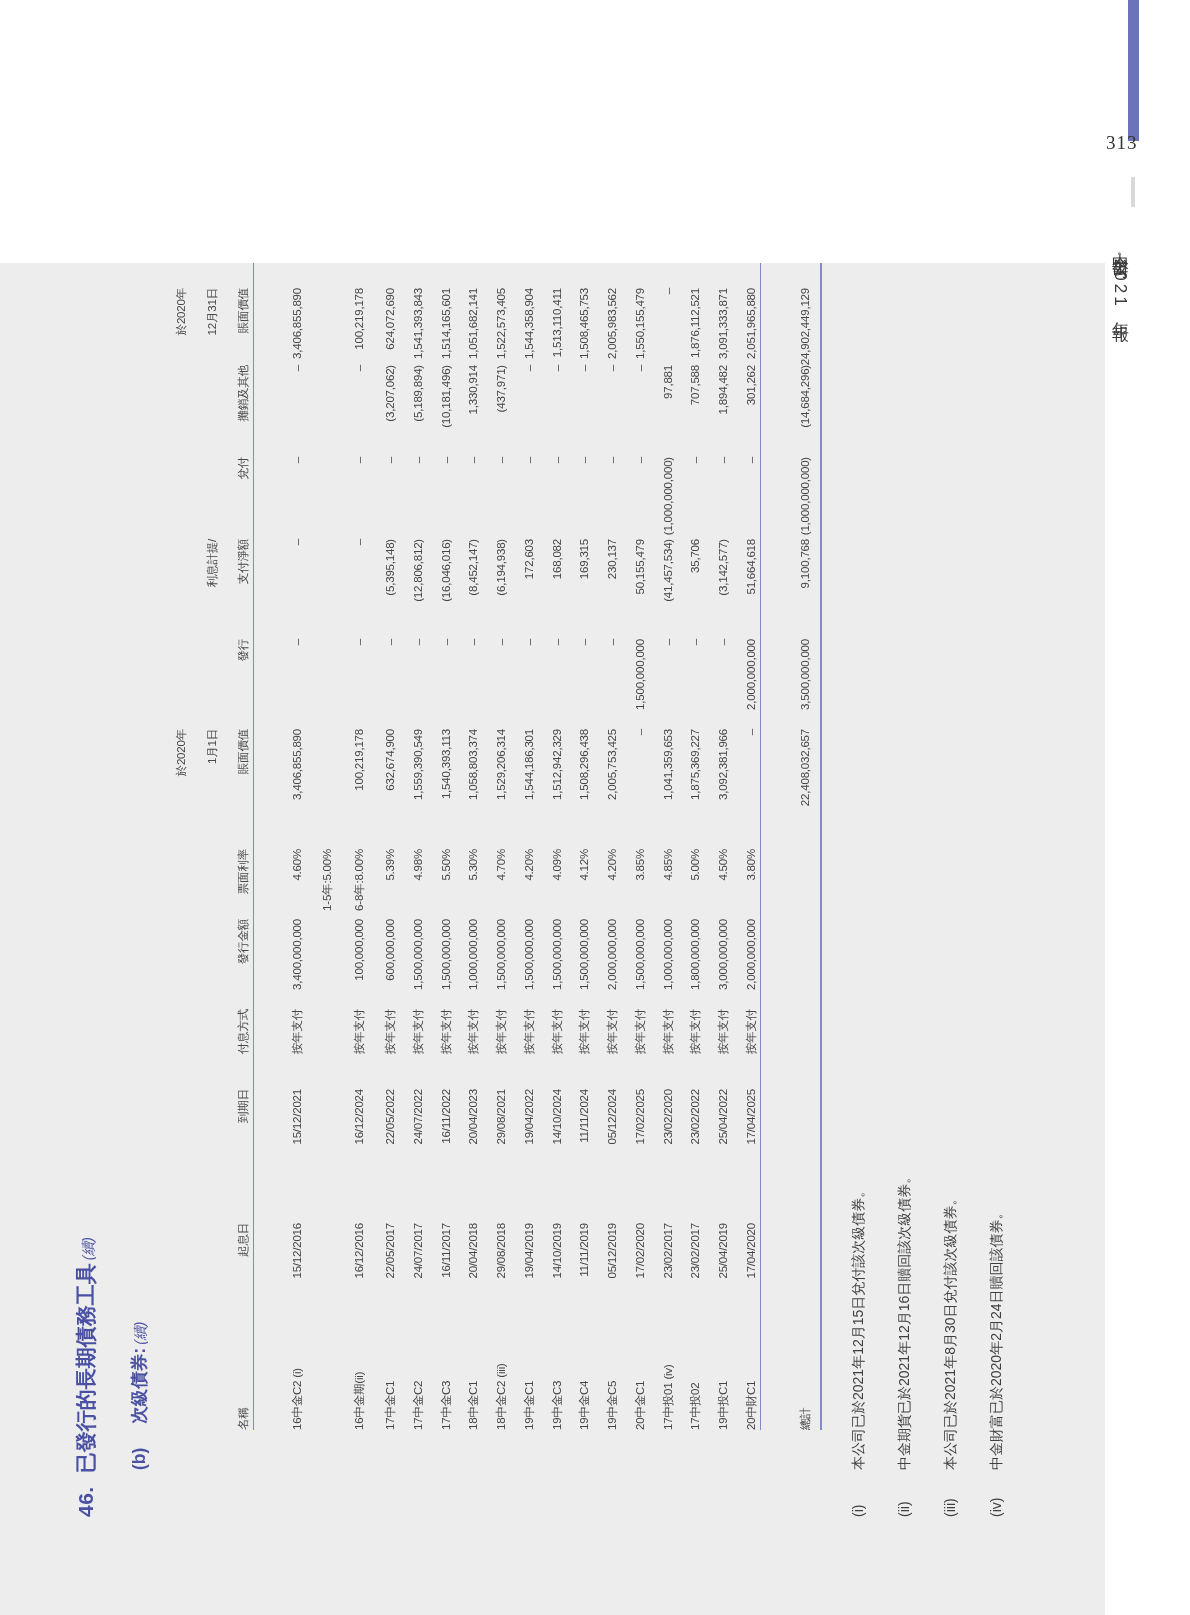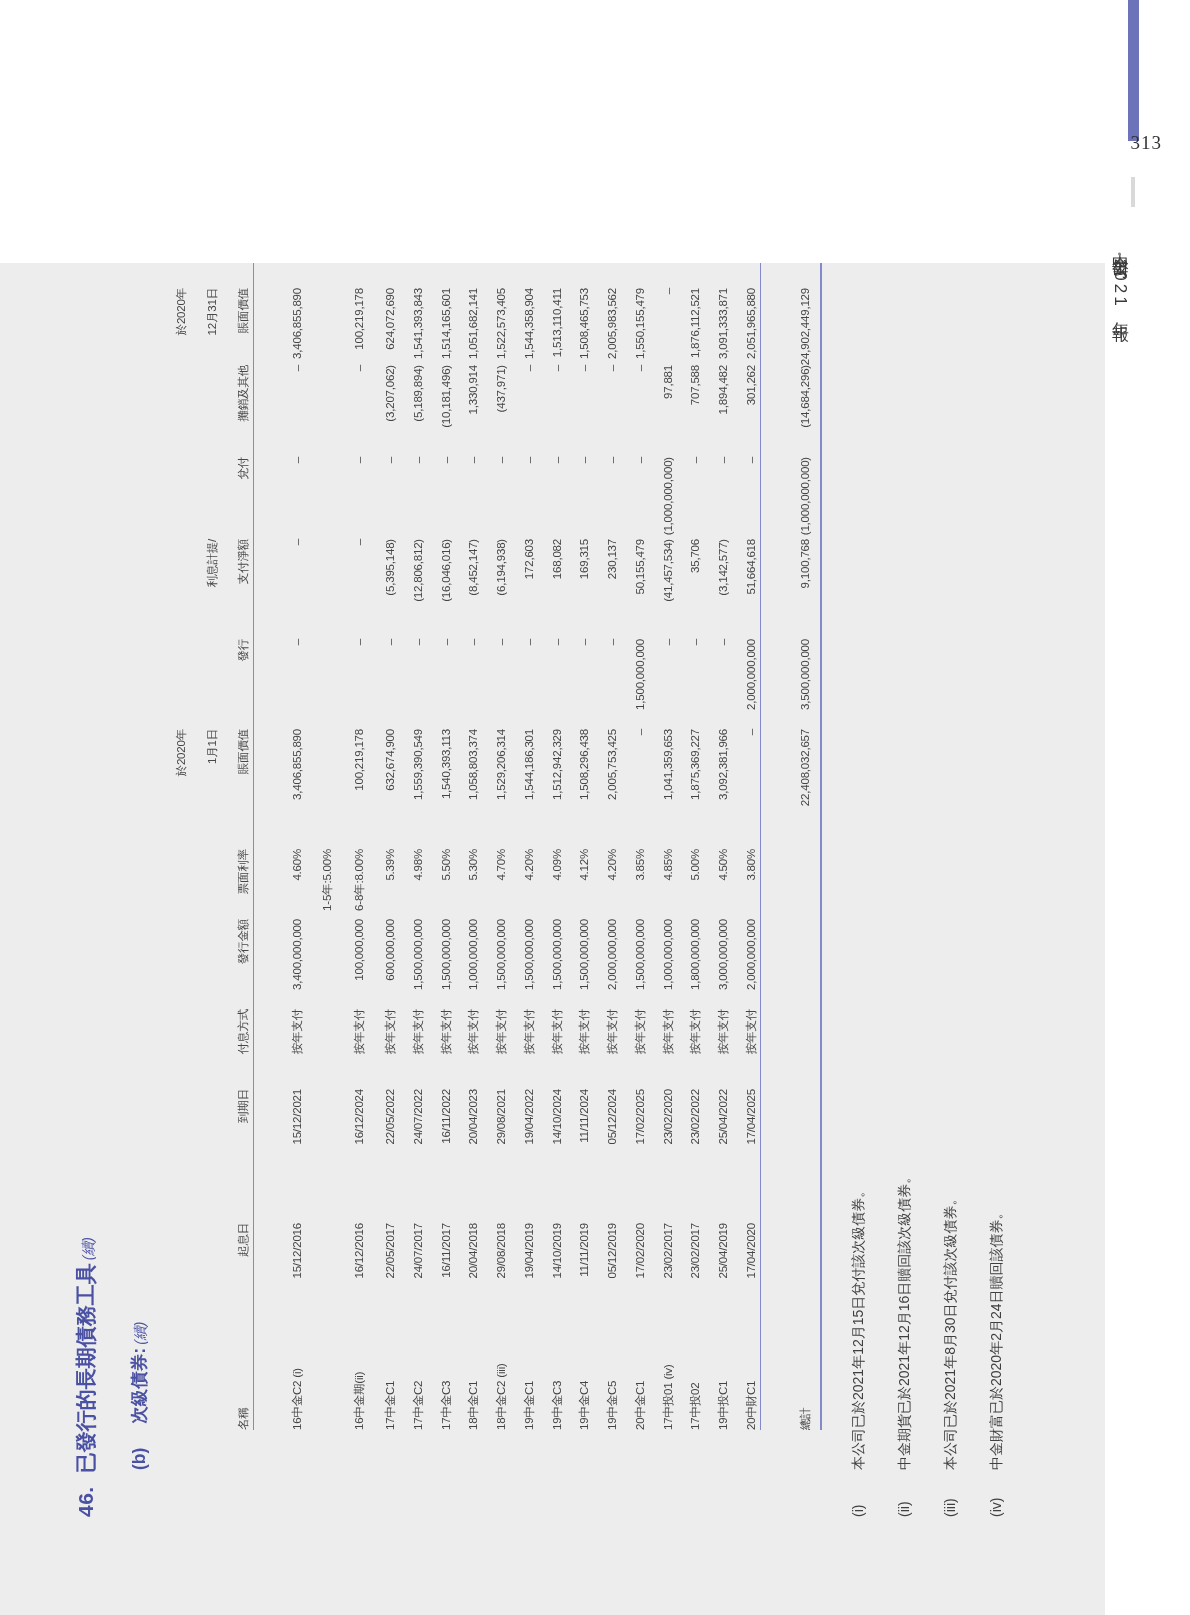--- a/index.html
+++ b/index.html
@@ -19,21 +19,21 @@
   .tbl{position:absolute;left:0;top:0;width:1615px;height:1190px;}
   .cell{position:absolute;font-size:11.5px;line-height:14px;color:#454545;
         letter-spacing:-0.2px;white-space:nowrap;}
   .cell.right{text-align:right;}
   .hdr{color:#474747;}
   .rule{position:absolute;left:185px;width:1167px;background:#8489c9;}
   .footnotes{position:absolute;left:98px;top:850px;width:560px;}
   .fn{height:46px;font-size:14px;color:#3f3f3f;white-space:nowrap;}
   .fn-label{display:inline-block;width:47px;}
   .accent-bar{position:absolute;left:1128px;top:0;width:11px;height:141px;background:#6c73b9;}
-  .pageno{position:absolute;left:1106px;top:132px;width:56px;text-align:right;
+  .pageno{position:absolute;left:1106px;top:132px;width:56px;text-align:left;
           font-family:"Liberation Serif",serif;font-size:19px;color:#333333;letter-spacing:1px;}
   .pagerule{position:absolute;left:1131px;top:177px;width:4px;height:30px;background:#d9d9d9;}
   .vfooter{position:absolute;left:1109px;top:240px;height:300px;writing-mode:vertical-rl;
            text-orientation:mixed;font-size:17px;letter-spacing:3px;color:#3a3a3a;white-space:nowrap;}
   .vfooter .dot{color:#8a8a8a;font-size:11px;letter-spacing:3px;}
 </style>
 </head>
 <body>
 
 <div class="panel"></div>

